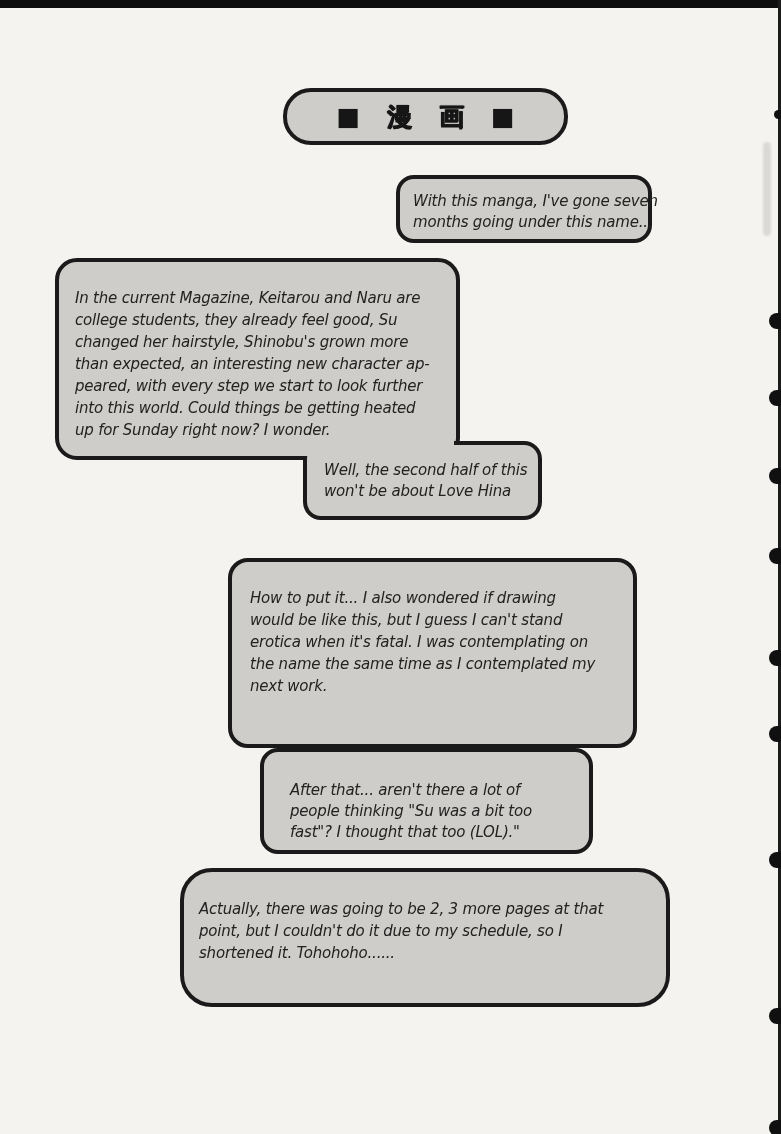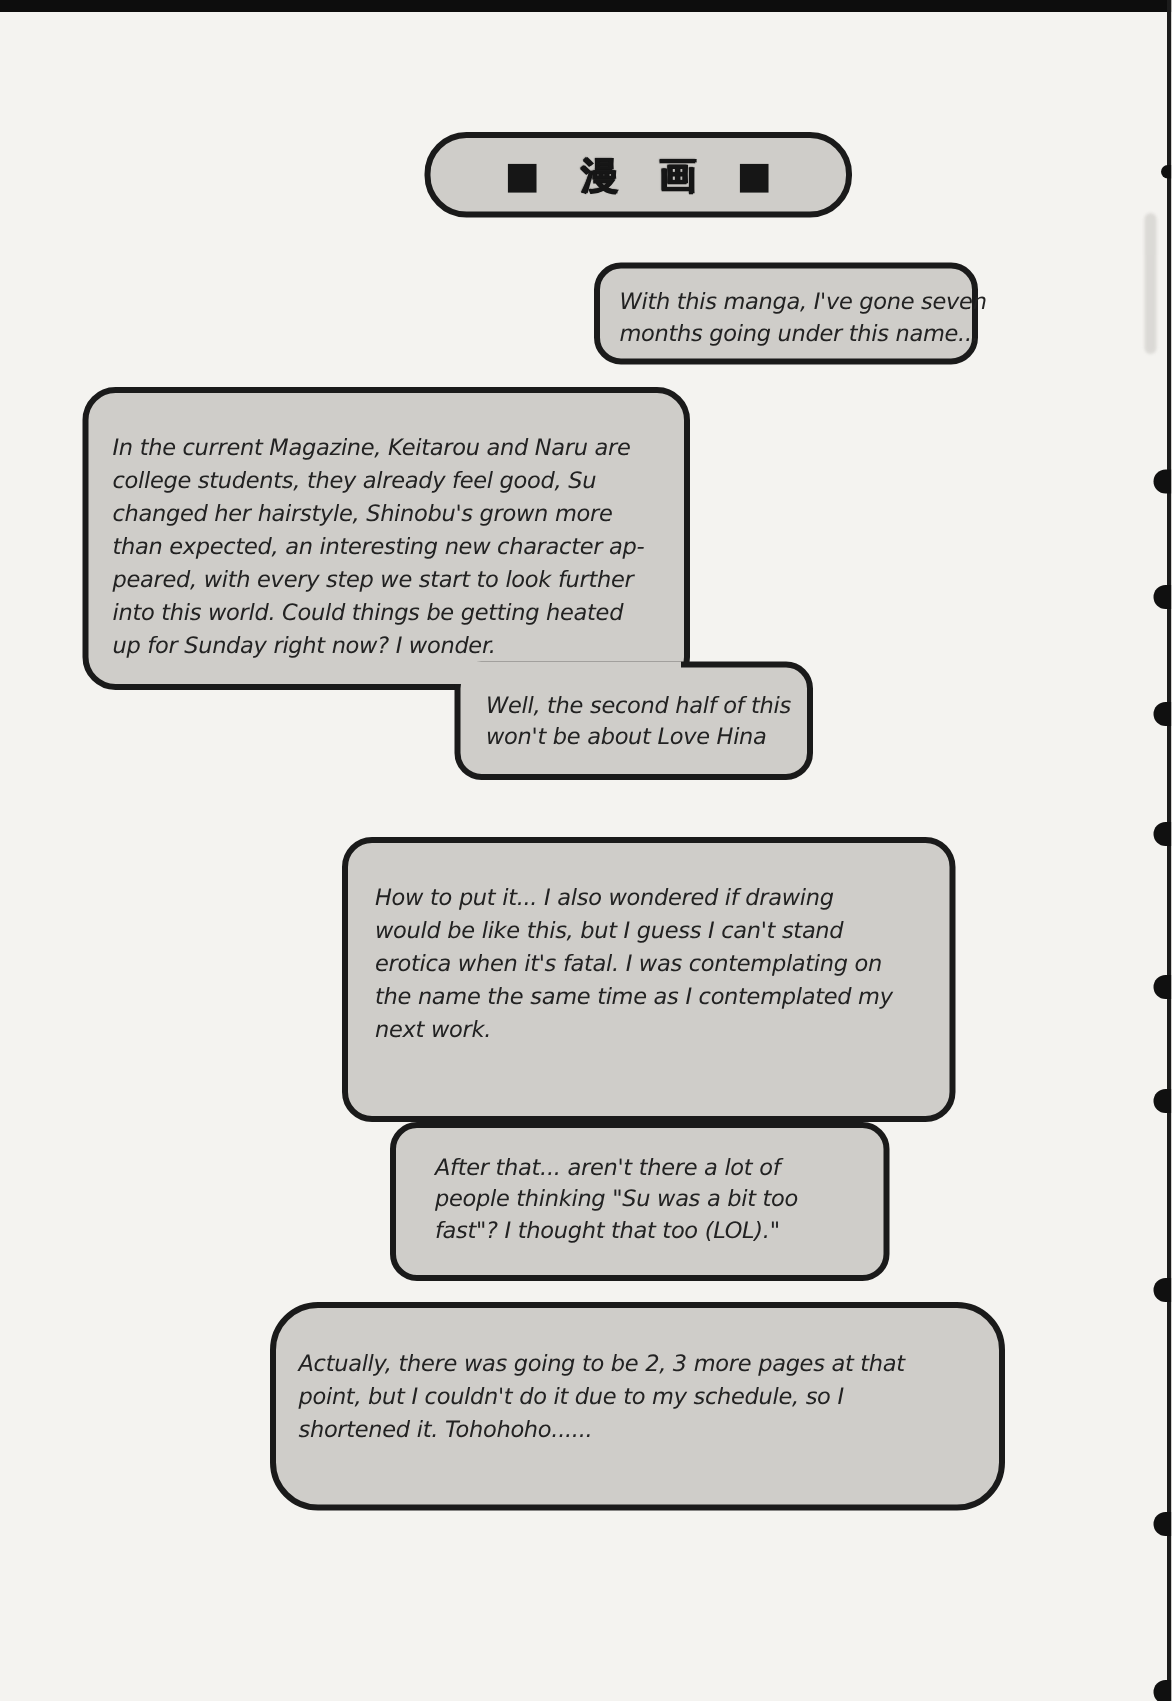--- a/index.html
+++ b/index.html
@@ -33,21 +33,21 @@
   .b-intro .btxt{padding:12px 0 0 13px;line-height:21px;}
   .b-magazine{left:55px;top:258px;width:405px;height:202px;border-radius:22px;}
   .b-magazine .btxt{padding:25px 0 0 16px;}
   .b-secondhalf{left:303px;top:441px;width:239px;height:79px;border-radius:18px;}
   .b-secondhalf .btxt{padding:15px 0 0 17px;line-height:21px;}
   .join-patch{position:absolute;left:302px;top:441px;width:152px;height:15px;
     background:#cfcdc9;}
   .b-howto{left:228px;top:558px;width:409px;height:190px;border-radius:20px;}
   .b-howto .btxt{padding:25px 0 0 18px;}
   .b-afterthat{left:260px;top:748px;width:333px;height:106px;border-radius:18px;}
-  .b-afterthat .btxt{padding:16px 0 0 26px;line-height:21px;}
+  .b-afterthat .btxt{padding:28px 0 0 26px;line-height:21px;}
   .b-schedule{left:180px;top:868px;width:490px;height:139px;border-radius:32px;}
   .b-schedule .btxt{padding:26px 0 0 15px;}
 </style>
 </head>
 <body>
 
 <div class="page">
 
   <div class="top-bar"></div>
   <div class="right-bar"></div>

